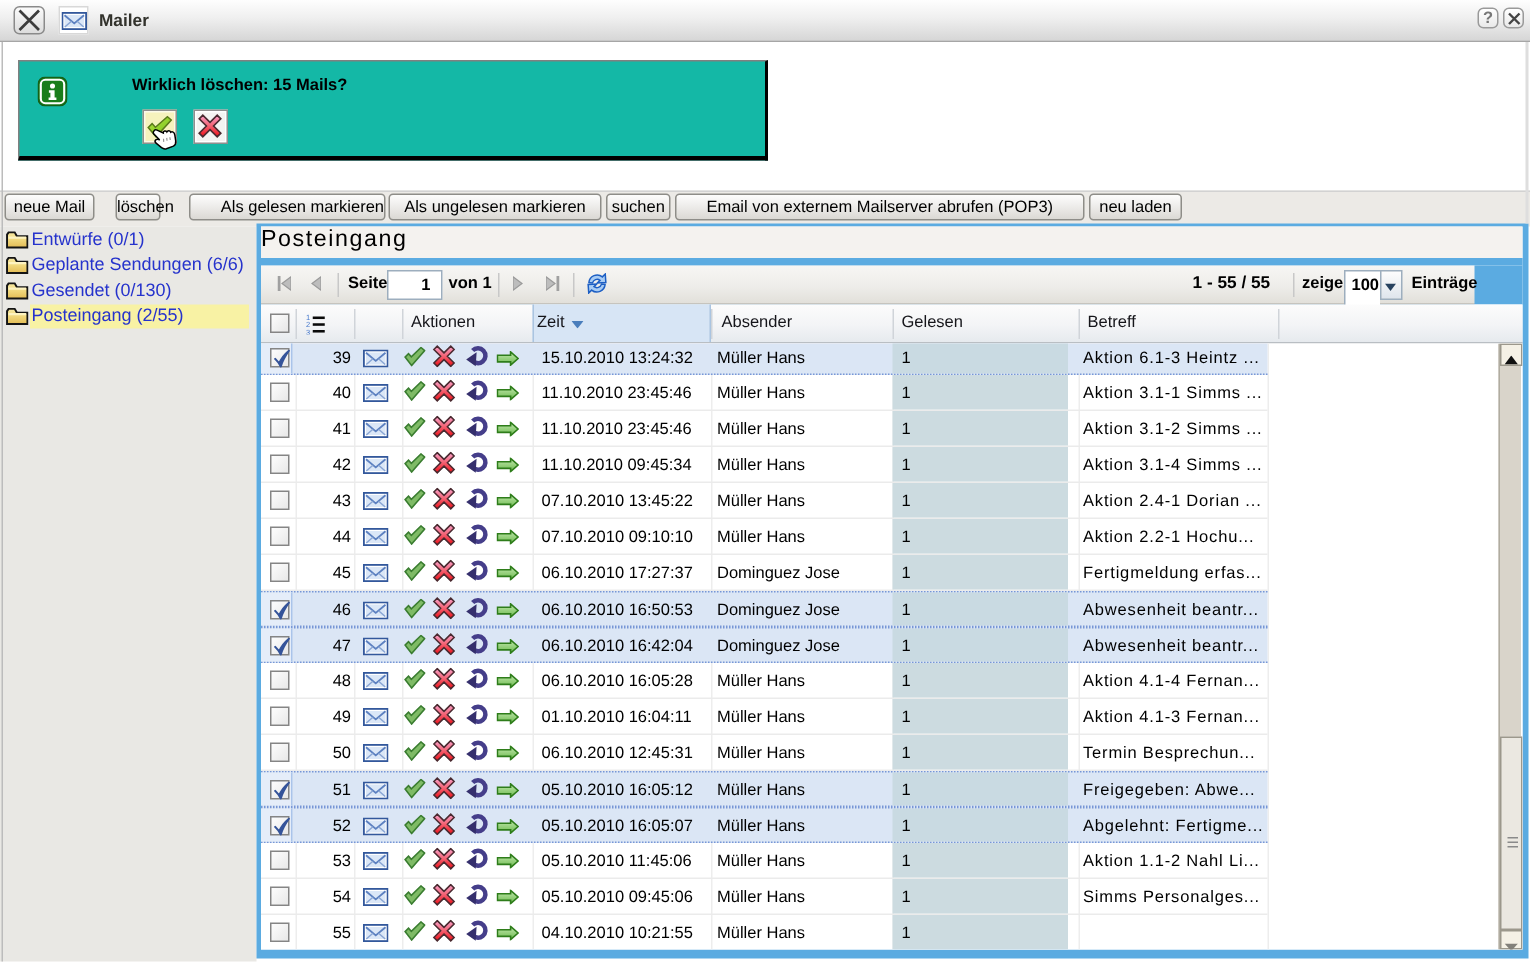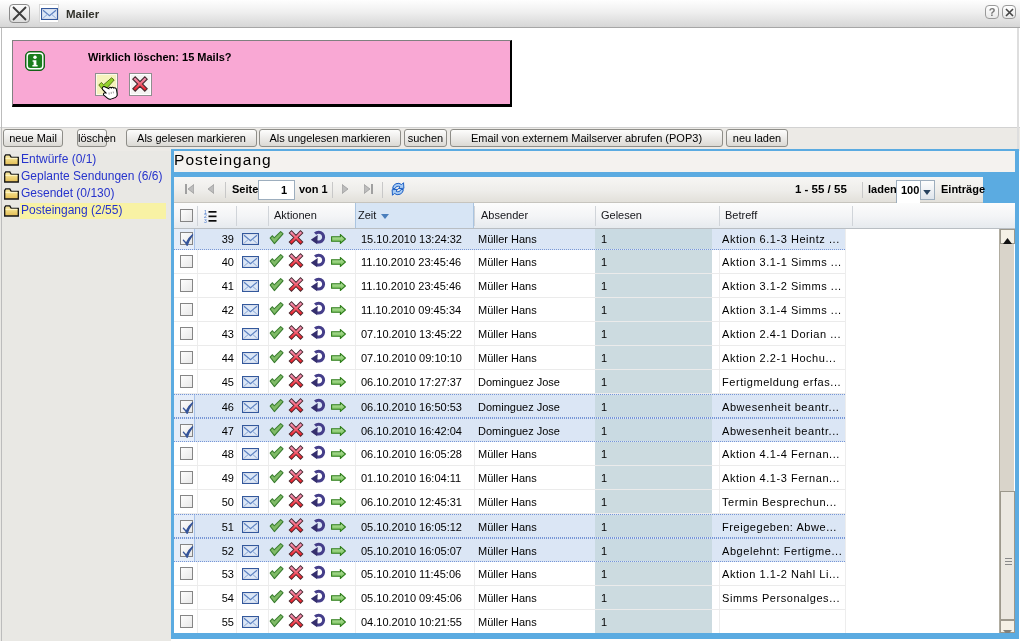--- a/index.html
+++ b/index.html
@@ -10,21 +10,21 @@
  background:linear-gradient(#fefefe,#efefef 45%,#d6d6d6);border-bottom:1px solid #a6a6a6;}
 #tb-close{position:absolute;left:9px;top:4px;width:21px;height:19px;border:1px solid #8a8a8a;
  border-radius:4px;background:linear-gradient(#fbfbfb,#dcdcdc);}
 #tb-env{position:absolute;left:39px;top:4px;width:20px;height:19px;background:#fff;
  border:1px solid #d8d8d8;}
 #tb-title{position:absolute;left:66px;top:8px;font-size:11.5px;font-weight:bold;color:#32322c;}
 .winbtn{position:absolute;top:5px;width:14px;height:14px;border:1px solid #9a9a9a;border-radius:4px;
  background:linear-gradient(#ffffff,#e9e9e9);color:#777;font-size:11px;font-weight:bold;
  text-align:center;line-height:12px;}
 
-#dialog{position:absolute;left:12px;top:40px;width:500px;height:67px;background:#f9a8d4;
+#dialog{position:absolute;left:12px;top:40px;width:500px;height:67px;background:#14b8a6;
  border-top:1px solid #808080;border-left:1px solid #808080;
  border-right:2px solid #000;border-bottom:3px solid #000;}
 #dlg-text{position:absolute;left:75px;top:10px;font-size:11px;font-weight:bold;color:#000;}
 .dlgbtn{position:absolute;top:32px;width:23px;height:23px;border:1px solid #8f8f8f;}
 #dlg-yes{left:82px;background:#f6f2bd;box-shadow:inset 0 0 0 1px #fcfaea;}
 #dlg-no{left:116px;background:#f4f4f2;box-shadow:inset 0 0 0 1px #fff;}
 
 #toolbar{position:absolute;left:0;top:127px;width:1020px;height:24px;background:#eceae6;
  border-top:1px solid #d2d2d2;}
 .tbtn{position:absolute;top:1px;height:18px;border:1px solid #8e8d88;border-radius:3px;
@@ -177,21 +177,21 @@
         <use href="#s-cross"></use>
       </svg></div>
  <svg class="abs" style="left:87px;top:43px;transform:rotate(-20deg)" width="19" height="16">
       <use href="#s-cursor"></use>
     </svg>
 </div>
 
 <div id="toolbar">
  <div class="tbtn" style="left:3px;width:60px;">neue Mail</div>
  <div class="tbtn" style="left:77px;width:30px;">löschen</div>
- <div class="tbtn" style="left:126px;width:131px;">Als gelesen markieren</div>
+ <div class="tbtn" style="left:126px;width:131px;text-align:right;">Als gelesen markieren</div>
  <div class="tbtn" style="left:259px;width:142px;">Als ungelesen markieren</div>
  <div class="tbtn" style="left:404px;width:43px;">suchen</div>
  <div class="tbtn" style="left:450px;width:273px;">Email von externem Mailserver abrufen (POP3)</div>
  <div class="tbtn" style="left:726px;width:62px;">neu laden</div>
 </div>
 
 <div id="sidebar">
  <div class="folder-row" style="top:1px">
       <svg width="15" height="12">
         <use href="#s-folder"></use>
@@ -244,21 +244,21 @@
         <svg class="abs" style="left:190px;top:7px" width="9" height="10" viewBox="0 0 9 10">
           <path d="M0,0.5 L6,5 L0,9.5 Z" fill="#bdbdbd" stroke="#9a9a9a" stroke-width="0.8"></path>
           <rect x="7" y="0" width="2" height="10" fill="#a0a0a0"></rect>
         </svg>
         <div class="abs" style="left:208px;top:5px;width:1px;height:16px;background:#c8c8c8"></div>
         <svg class="abs" style="left:217px;top:5px" width="14" height="14">
           <use href="#s-refresh"></use>
         </svg>
         <div class="abs" style="left:621px;top:6px;font-size:11.5px">1 - 55 / 55</div>
         <div class="abs" style="left:688px;top:5px;width:1px;height:16px;background:#c8c8c8"></div>
-        <div class="abs" style="left:694px;top:6px;font-size:11px">laden</div>
+        <div class="abs" style="left:694px;top:6px;font-size:11px">zeige</div>
         <div class="abs" style="left:722px;top:3px;width:24px;height:28px;background:#fff;border:1px solid #9daebe;border-right:none;font-size:11px;line-height:19px;padding-left:4px">100</div>
         <div class="abs" style="left:746px;top:3px;width:15px;height:20px;background:linear-gradient(#fdfdfd,#dfe5ec);border:1px solid #9daebe;"><svg width="8" height="5" viewBox="0 0 9 6" style="margin:7px 0 0 2px">
             <path d="M0,0 L9,0 L4.5,6 Z" fill="#27425f"></path>
           </svg></div>
         <div class="abs" style="left:767px;top:6px;font-size:11px">Einträge</div>
       </div>
     </div>
  <div id="ghead">
       <div id="hsort"></div>
       <div class="hsep" style="left:22.5px"></div>

